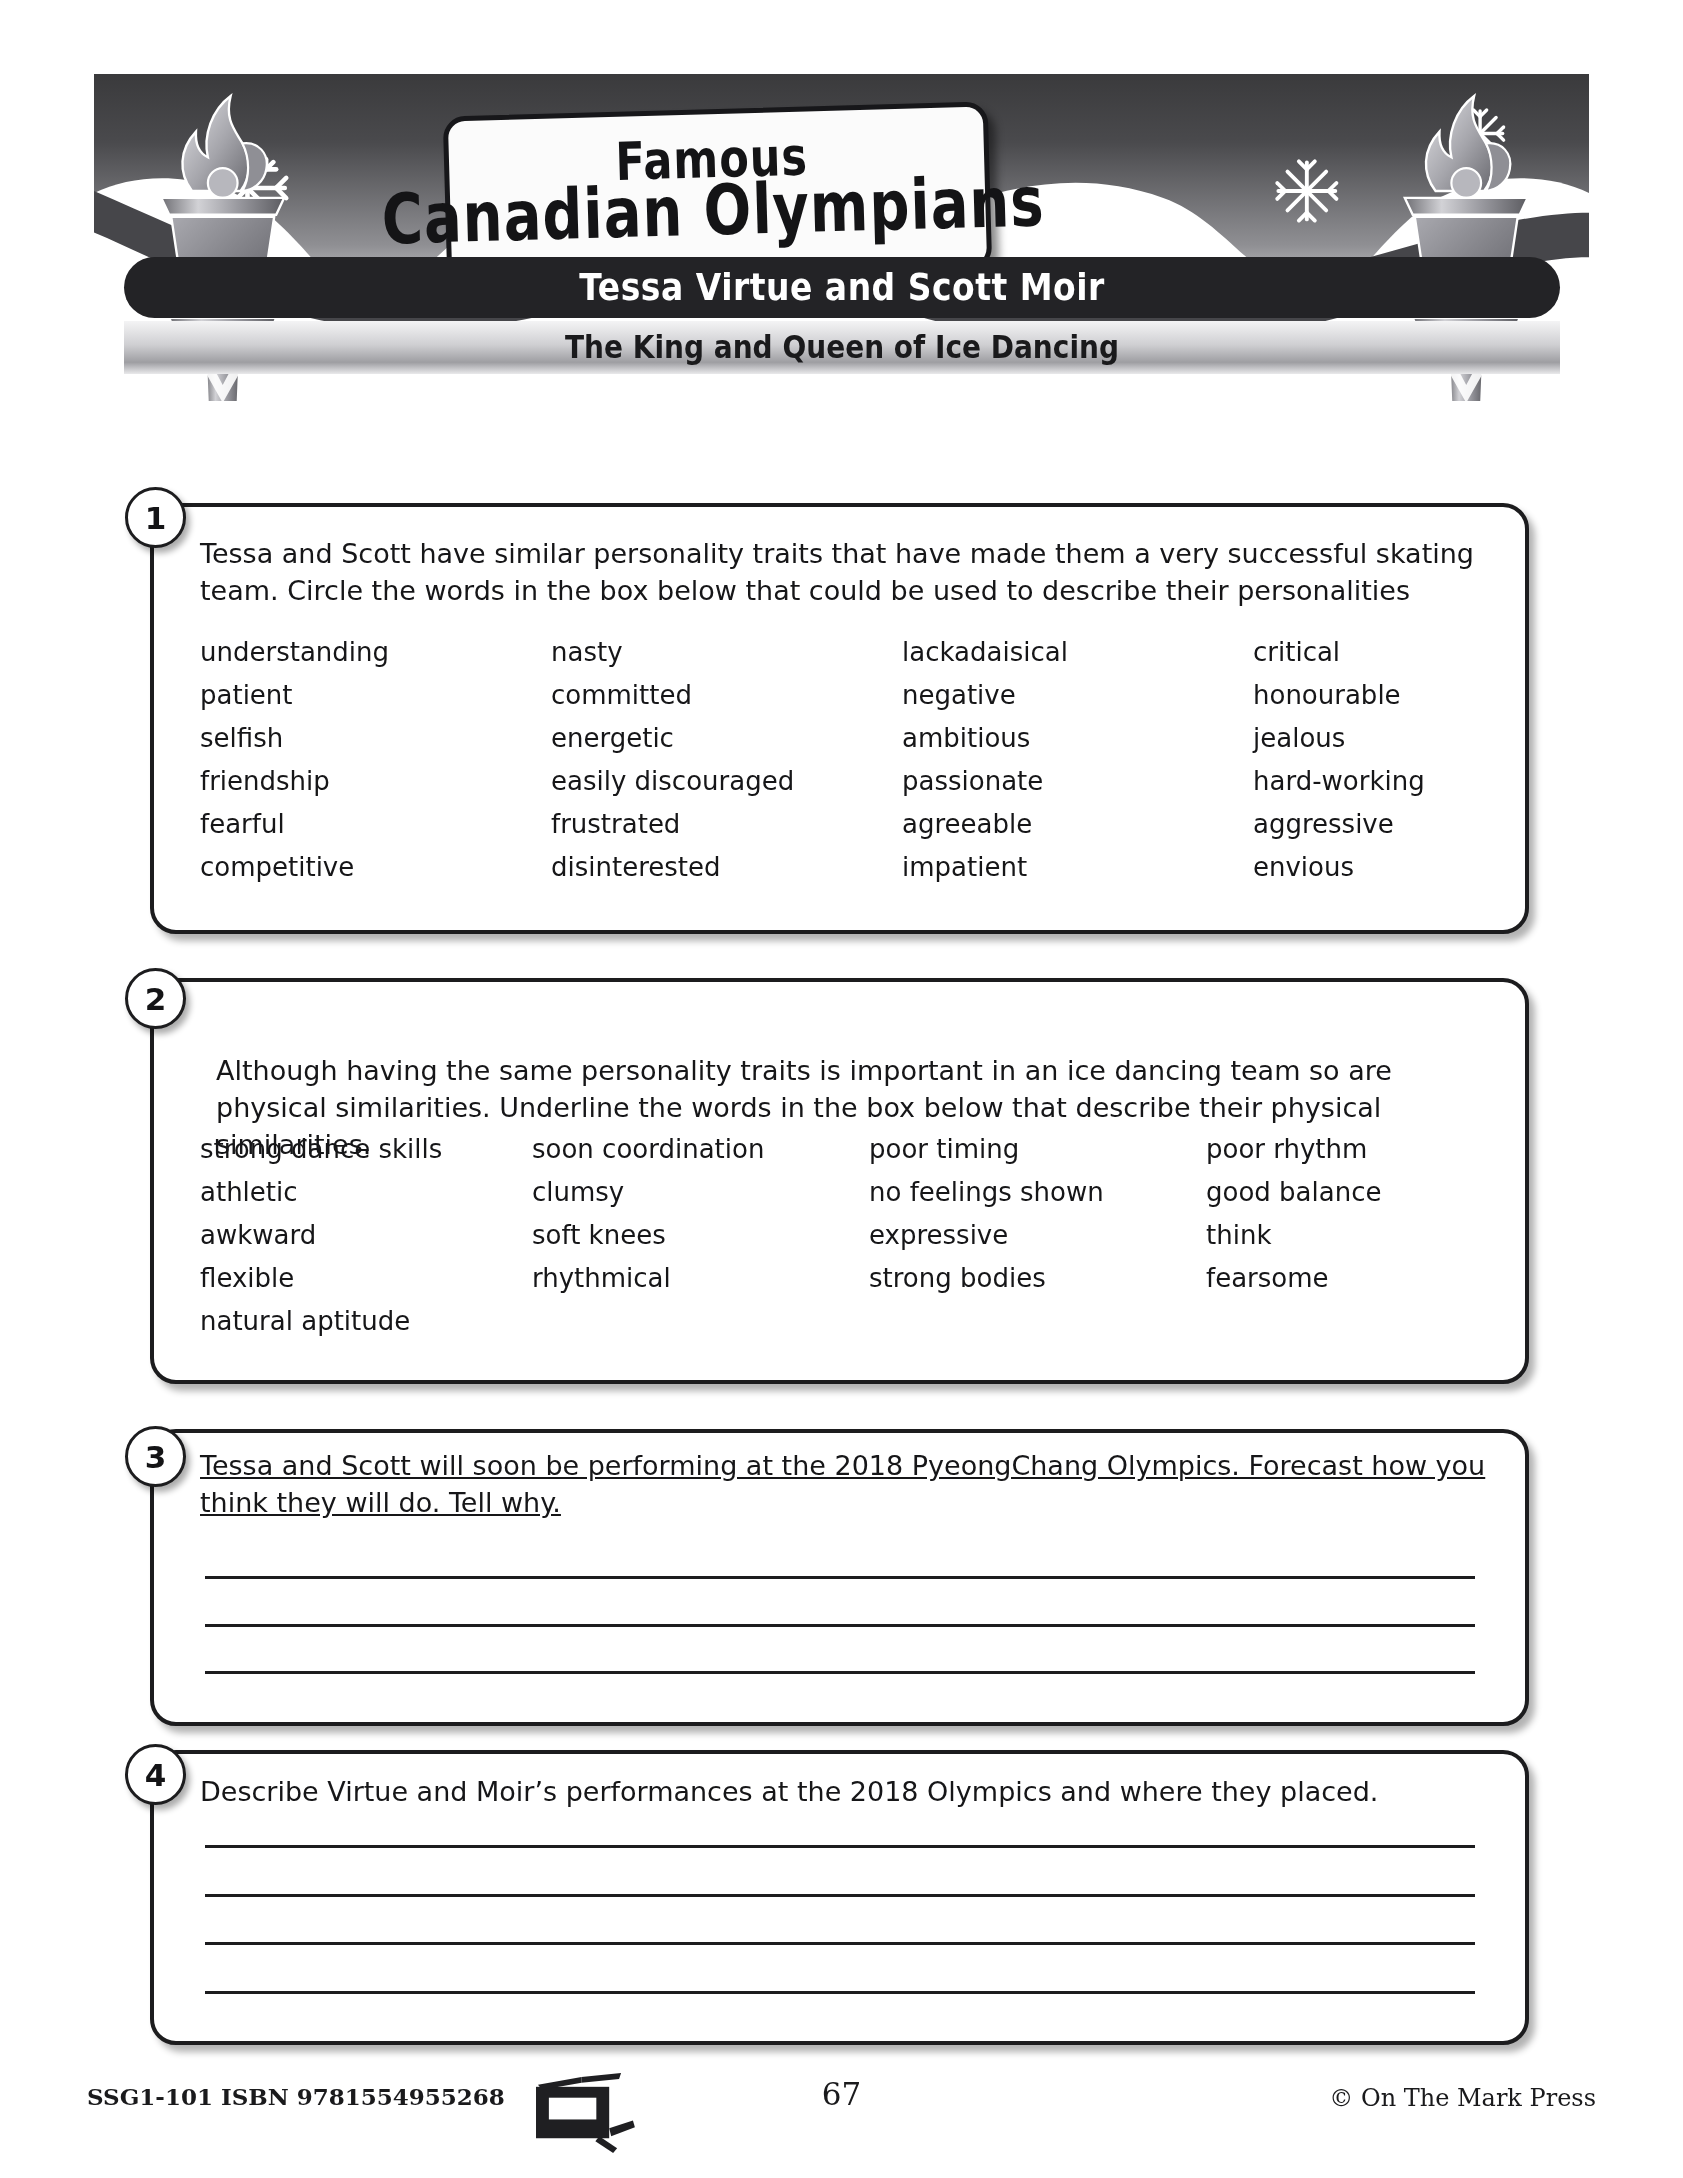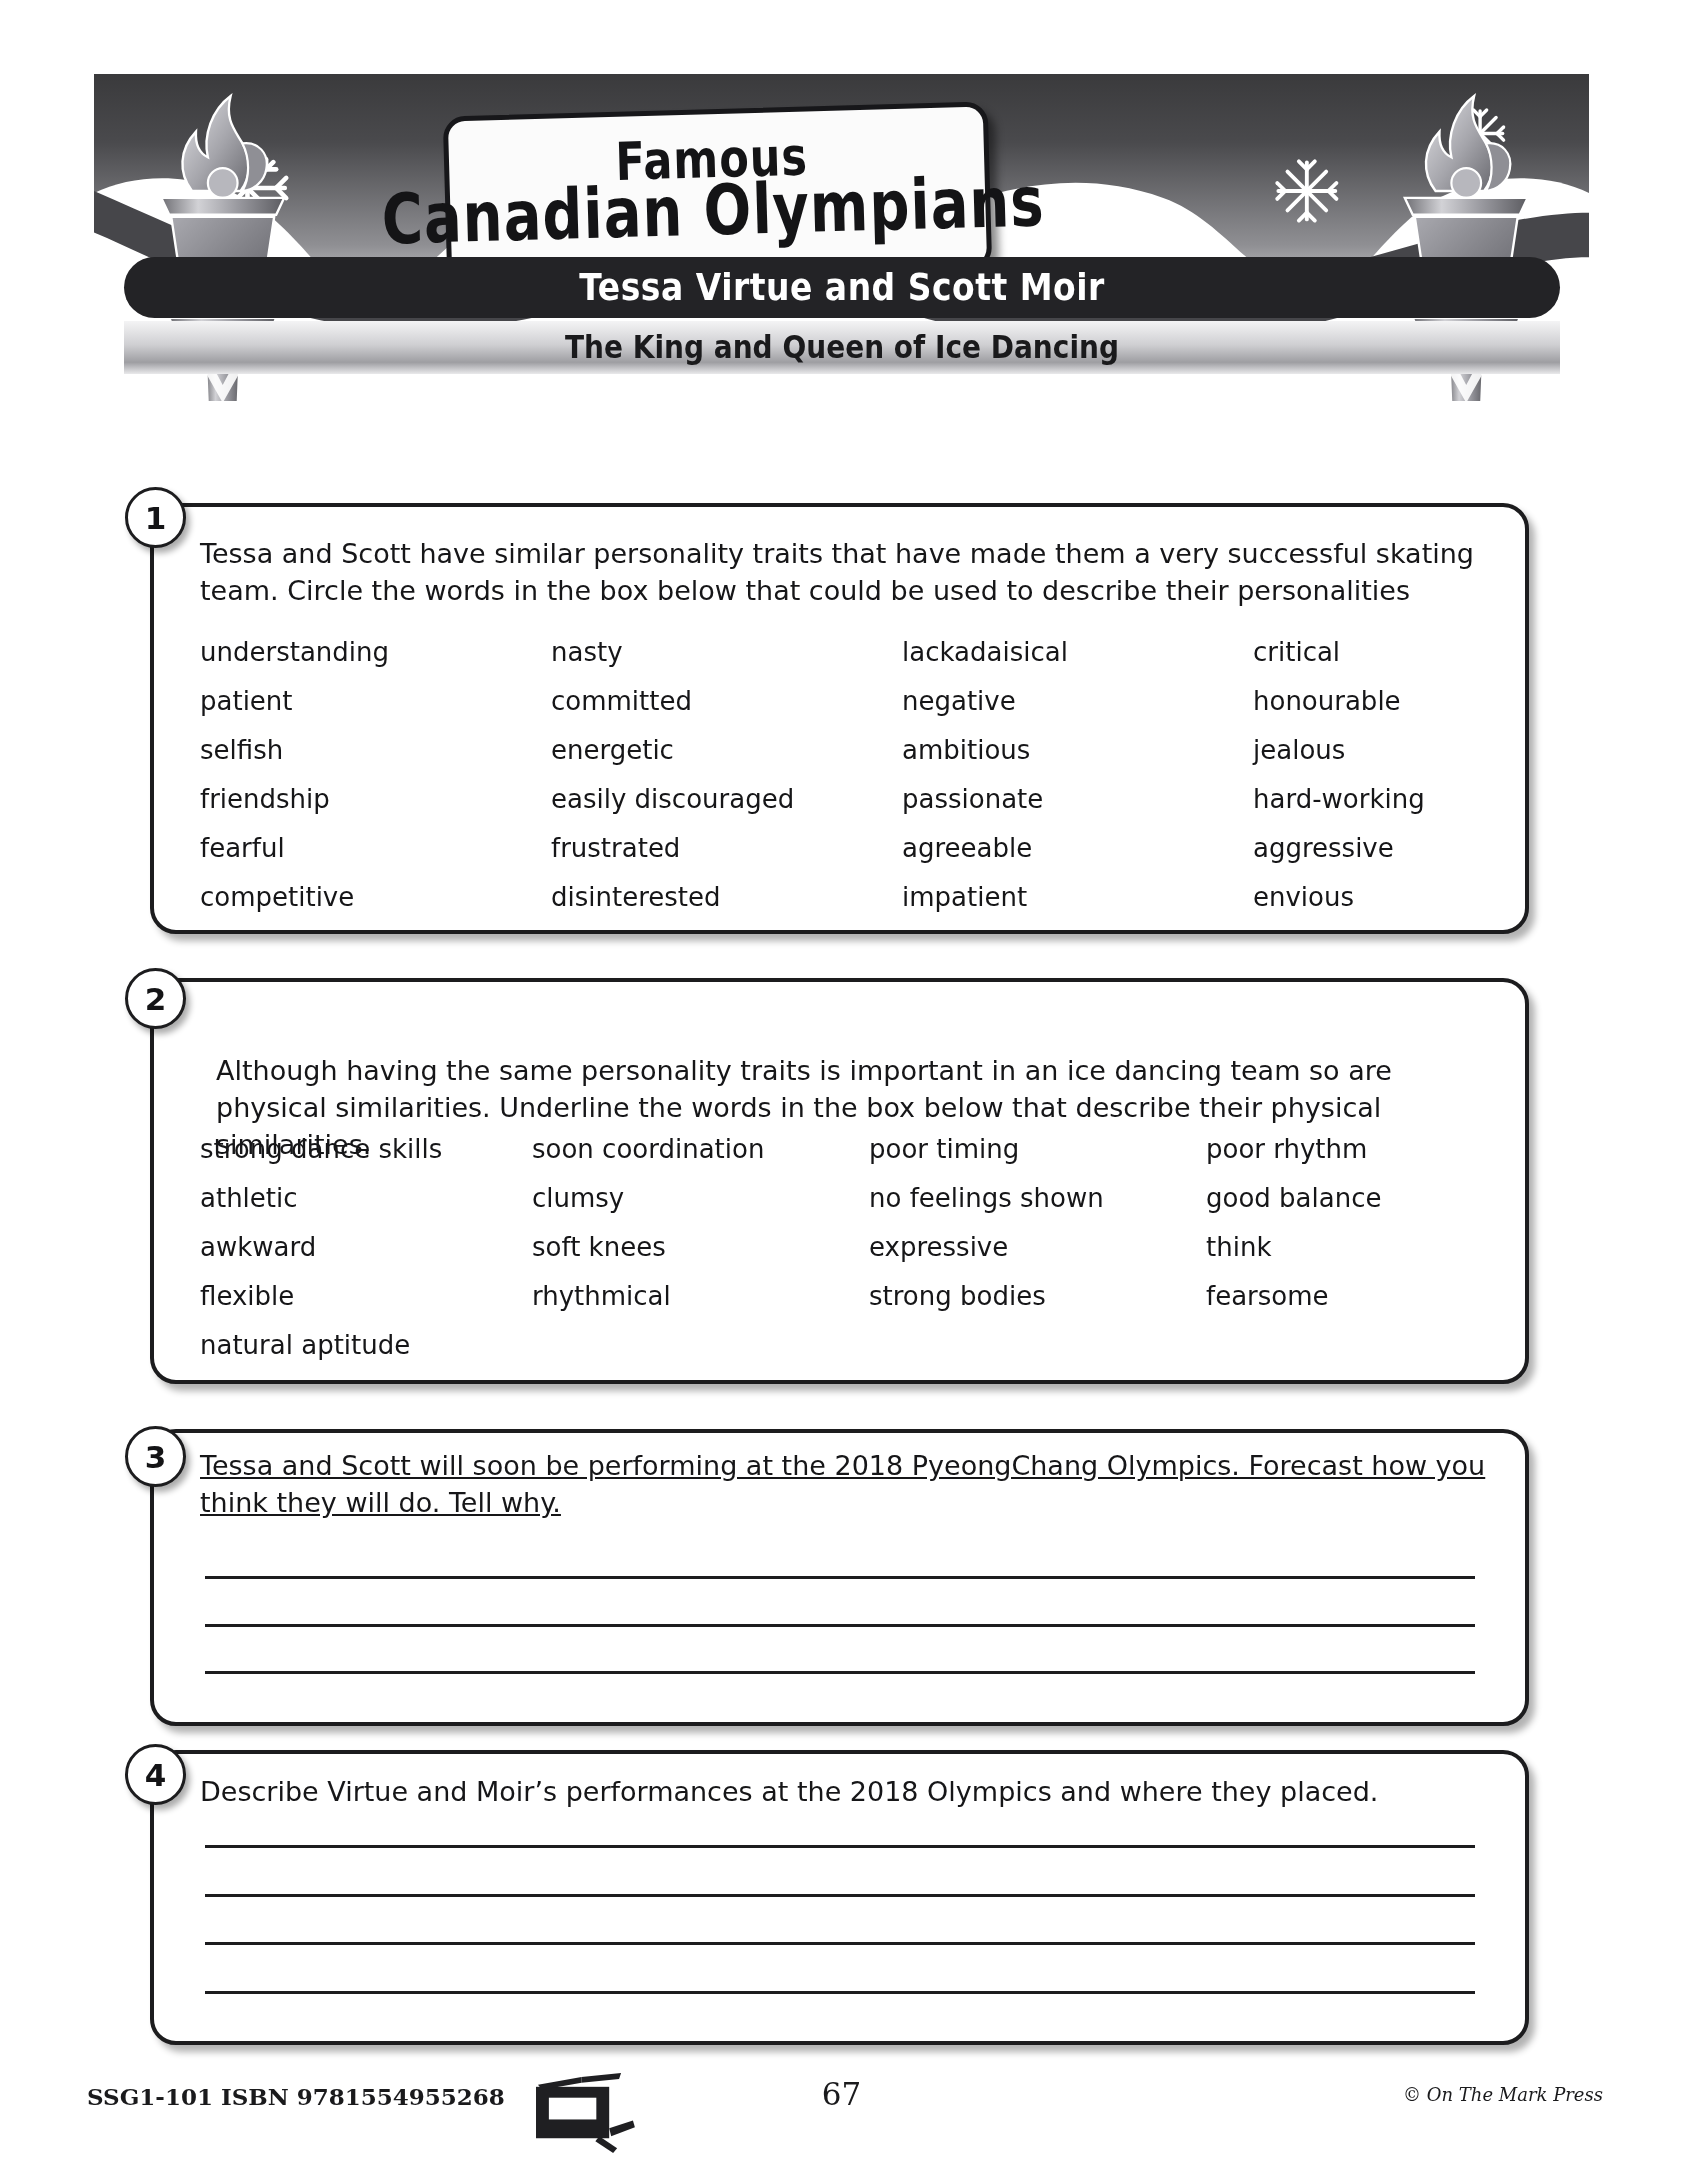--- a/index.html
+++ b/index.html
@@ -169,21 +169,21 @@
     font-size: 27px;
     line-height: 37px;
     color: #161618;
   }
   .word-grid {
     position: absolute;
     font-family: "DejaVu Sans", sans-serif;
     font-size: 26px;
     color: #161618;
     display: grid;
-    row-gap: 19px;
+    row-gap: 13px;
   }
   .word-cell { white-space: nowrap; }
 
   .ans-line {
     position: absolute;
     height: 0;
     border-top: 3px solid #1c1c1e;
   }
 
   
@@ -200,24 +200,23 @@
     font-weight: bold;
   }
   .footer-page {
     left: 0;
     top: 2076px;
     width: 1683px;
     text-align: center;
     font-size: 31px;
   }
   .footer-credit {
-    right: 80px;
+    right: 87px;
     top: 2084px;
-    font-size: 18px;
-    font-style: italic;
+    font-size: 24px;
   }
   .footer-icon {
     position: absolute;
     left: 522px;
     top: 2071px;
   }
 </style>
 </head>
 <body>
 

